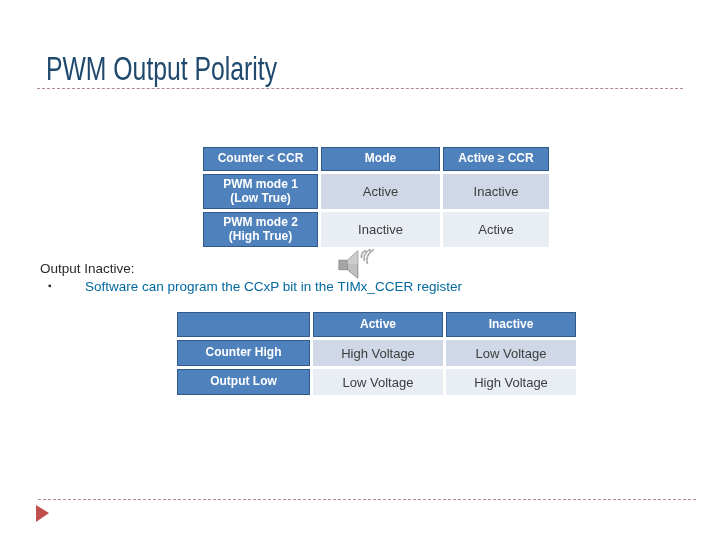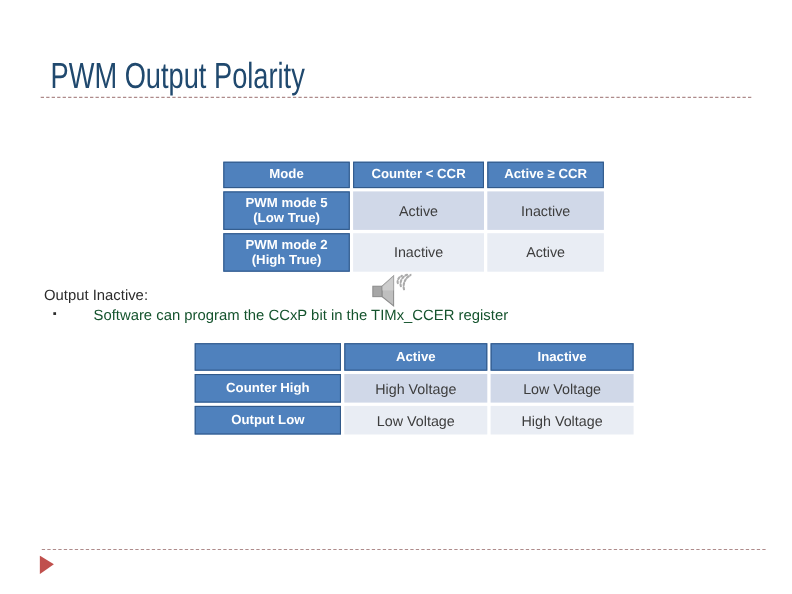--- a/index.html
+++ b/index.html
@@ -28,44 +28,44 @@
   .dcell{font-size:13px;color:#3d3d3d;}
   .row-odd{background:#D0D8E8;}
   .row-even{background:#E9EDF4;}
   .stack{display:block;}
 
   .body-heading{position:absolute;left:40px;top:261px;font-size:13.5px;
                 color:#2b2b2b;white-space:nowrap;}
   .bullet-marker{position:absolute;left:48px;top:280px;font-size:10px;
                  color:#2b2b2b;}
   .bullet-text{position:absolute;left:85px;top:279px;font-size:13.5px;
-               color:#14532d;white-space:nowrap;}
+               color:#0369a1;white-space:nowrap;}
 
   .speaker{position:absolute;left:336px;top:247px;width:38px;height:34px;cursor:pointer;}
 
   .footer-arrow{position:absolute;left:36px;top:505px;width:14px;height:17px;}
   .page-number{position:absolute;left:57px;top:503px;font-size:17px;color:#3d5166;margin-top:34px;}
 </style>
 </head>
 <body>
 
 <div class="slide">
 
   <h1 class="title">PWM Output Polarity</h1>
 
   <div class="divider divider-top"></div>
 
   <div class="grid-table table1">
+    <div class="cell hcell">Counter &lt; CCR</div>
     <div class="cell hcell">Mode</div>
-    <div class="cell hcell">Counter &lt; CCR</div>
     <div class="cell hcell">Active ≥ CCR</div>
 
     <div class="cell hcell">
       <span class="stack">
-        <span class="stack">PWM mode 5</span>
+        <span class="stack">PWM mode 1</span>
         <span class="stack">(Low True)</span>
       </span>
     </div>
     <div class="cell dcell row-odd">Active</div>
     <div class="cell dcell row-odd">Inactive</div>
 
     <div class="cell hcell">
       <span class="stack">
         <span class="stack">PWM mode 2</span>
         <span class="stack">(High True)</span>

